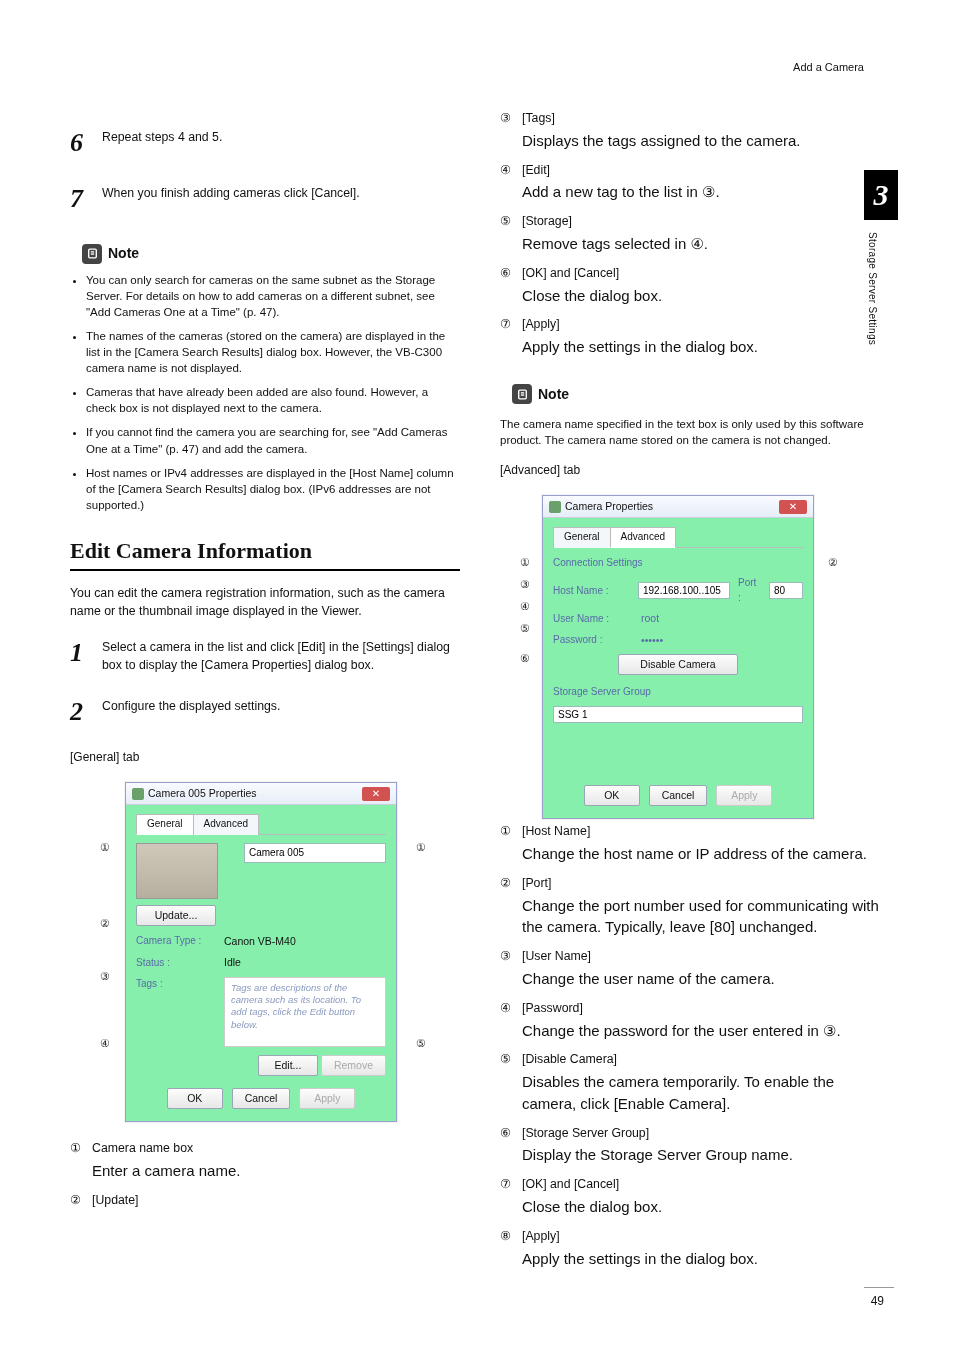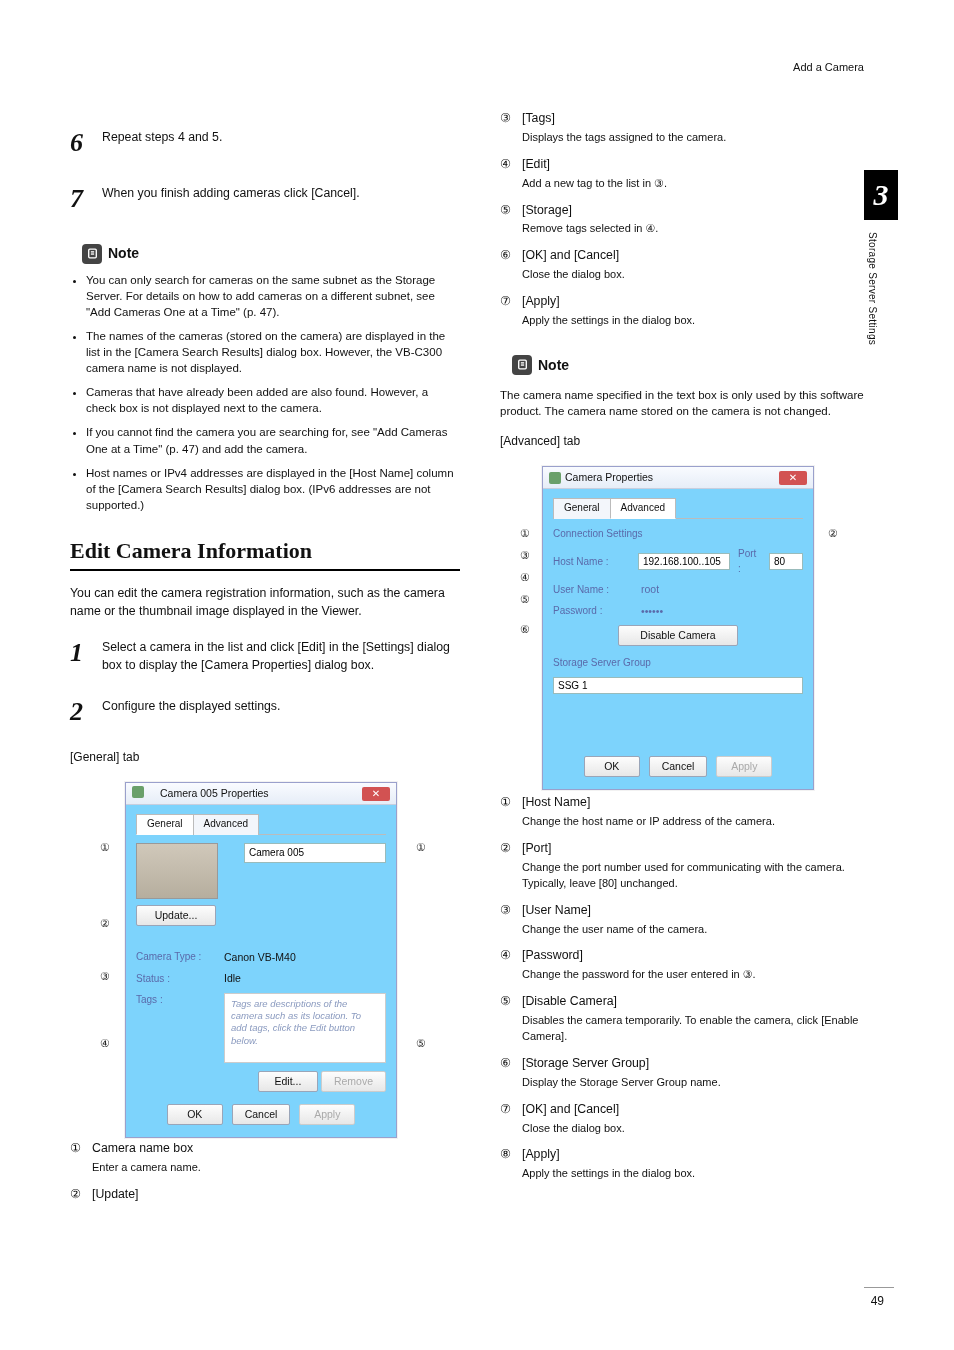--- a/index.html
+++ b/index.html
@@ -134,21 +134,21 @@
   }
   .def-item .num {
     min-width: 16px;
   }
   .def-item .body .term {
     display: block;
     margin-bottom: 2px;
   }
   .def-item .body .desc {
     display: block;
-    font-size: 11px;
+    font-size: 15px;
   }
   p.para {
     margin: 8px 0;
     font-size: 12.3px;
   }
   .note-text {
     font-size: 11.5px;
     line-height: 1.4;
   }
   .page-num {
@@ -162,21 +162,21 @@
     bottom: 62px;
     right: 60px;
     width: 30px;
     border-top: 1px solid #999;
   }
 
   
   .dialog {
     width: 270px;
     border: 1px solid #9aa0cc;
-    background: #7dd3fc;
+    background: #86efac;
     font-size: 10.5px;
     box-shadow: 0 0 0 1px rgba(0,0,0,.05);
     position: relative;
     margin: 8px auto 20px;
   }
   .dialog .titlebar {
     background: linear-gradient(#f9fbff, #e6edf7);
     border-bottom: 1px solid #c7cede;
     padding: 3px 6px;
     font-size: 10.5px;
@@ -360,39 +360,39 @@
         <span class="co" style="left:30px; top:142px;">②</span>
         <span class="co" style="left:30px; top:195px;">③</span>
         <span class="co" style="left:30px; top:262px;">④</span>
         <span class="co" style="left:346px; top:66px;">①</span>
         <span class="co" style="left:346px; top:262px;">⑤</span>
         <span class="co" style="left:172px; top:326px;">⑥</span>
         <span class="co" style="left:250px; top:326px;">⑦</span>
 
         <div class="dialog" style="position:absolute; left:55px; top:0;">
           <div class="titlebar">
-            <span style="display:flex;gap:16px;">
+            <span style="display:flex;align-items:center;gap:4px;">
               <span style="width:12px;height:12px;background:#6aa06a;border-radius:2px;display:inline-block;"></span>
               <span>Camera 005 Properties</span>
             </span>
             <span class="closebtn">✕</span>
           </div>
           <div class="body">
             <div class="tabs">
               <div class="tab active">General</div>
               <div class="tab">Advanced</div>
             </div>
             <div style="display:flex; gap:10px; align-items:flex-start;">
               <div>
                 <div class="thumb"></div>
                 <div class="btn" style="margin-top:6px;width:80px; padding:2px 0;">Update...</div>
               </div>
               <input type="text" class="txtbox" style="flex: 1 1 0%; height: 20px;" value="Camera 005">
             </div>
-            <div style="margin-top:24px;">
+            <div style="margin-top:8px;">
               <div class="row">
                   <span class="lbl">Camera Type :</span>
                   <span>Canon VB-M40</span>
                 </div>
               <div class="row">
                   <span class="lbl">Status :</span>
                   <span>Idle</span>
                 </div>
               <div class="row" style="align-items:flex-start;">
                   <span class="lbl">Tags :</span>

